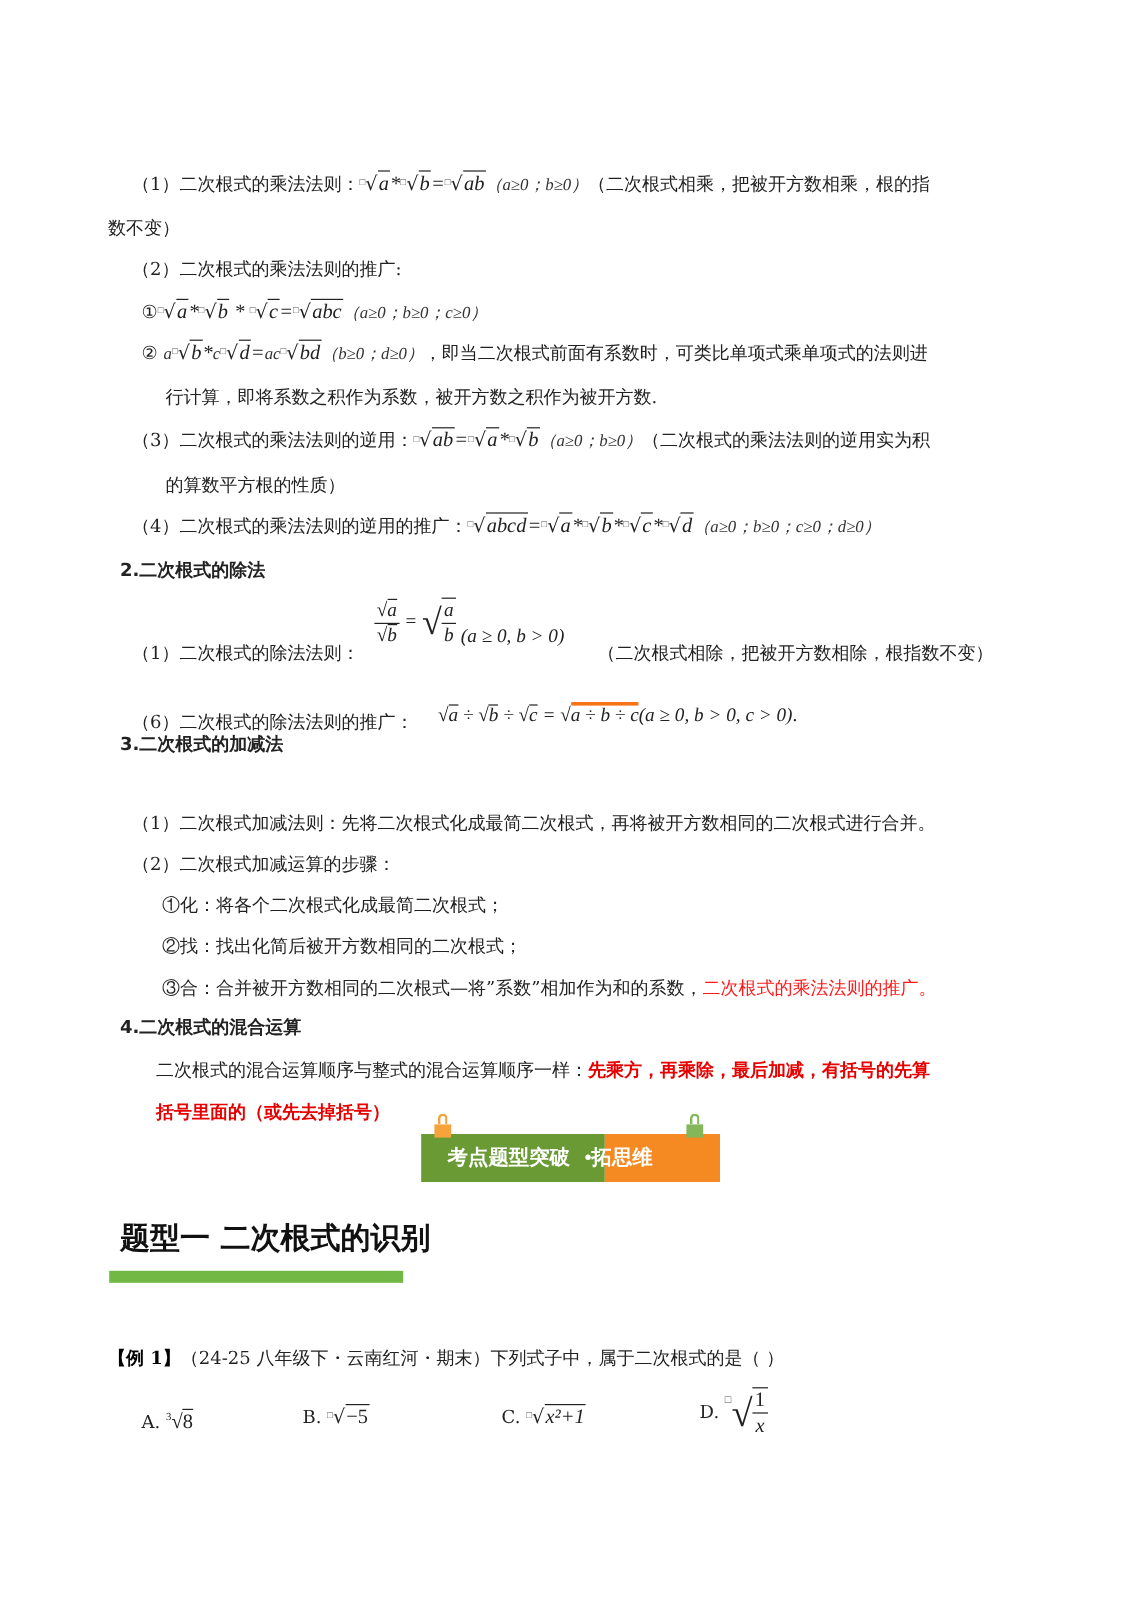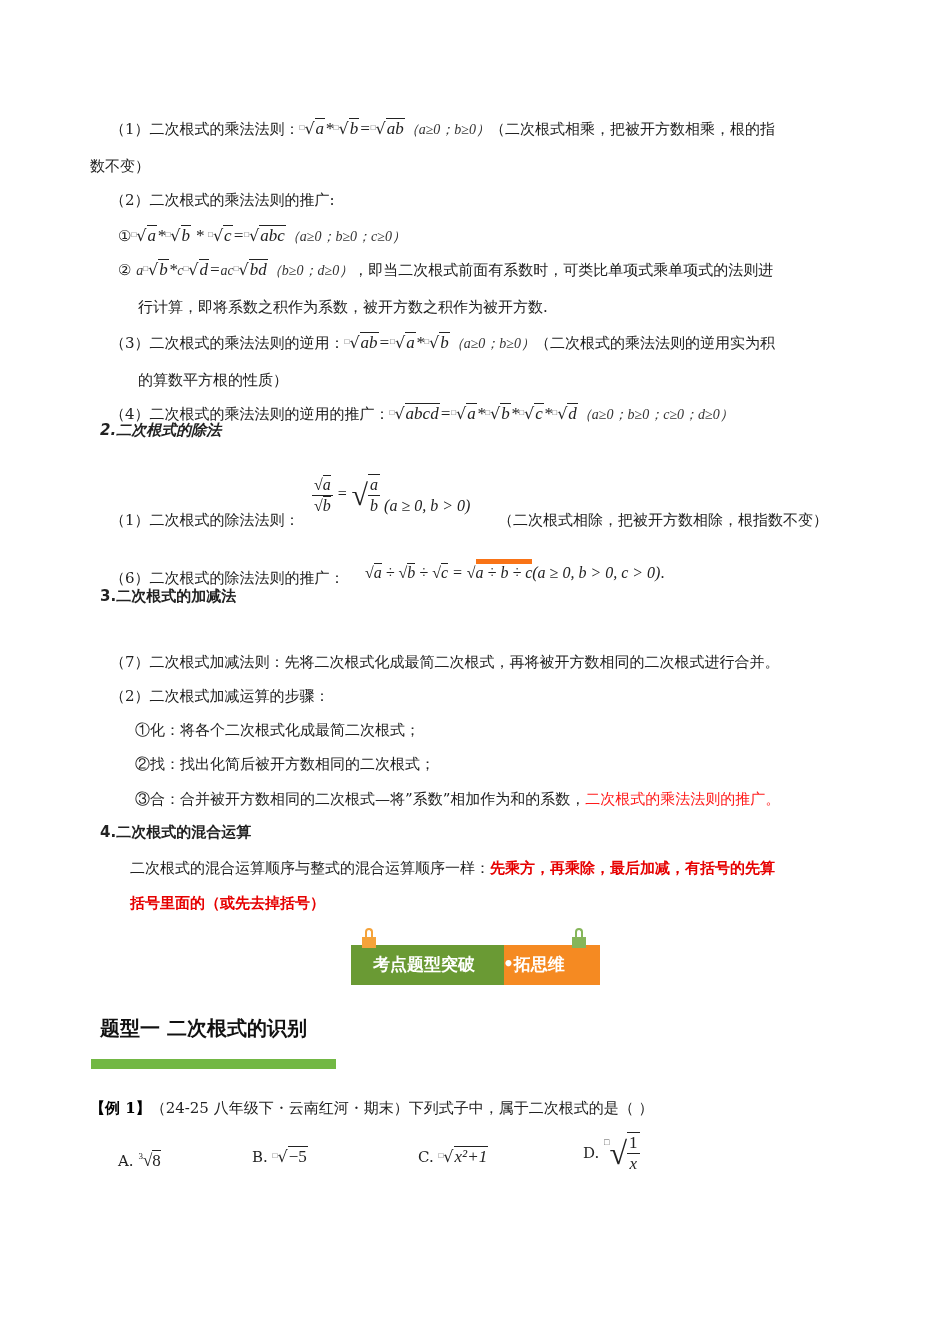--- a/index.html
+++ b/index.html
@@ -1,42 +1,42 @@
 <!DOCTYPE html>
 <html><head>
   <meta charset="utf-8">
   <style>
     html, body { margin: 0; padding: 0; background: #ffffff; }
     body {
       width: 950px; height: 1344px; position: relative; overflow: hidden;
       font-family: "DejaVu Serif", "Liberation Serif", serif;
       color: #222222;
     }
-    .line { position: absolute; font-size: 15px; white-space: nowrap; line-height: 20px; }
+    .line { position: absolute; font-size: 15px; white-space: nowrap; line-height: 20px; margin-top: 24px; }
     .m { font-family: "Liberation Serif", serif; font-style: italic; font-size: 17px; }
     .mi { font-family: "Liberation Serif", serif; font-style: italic; font-size: 14px; color: #333; }
     .root { display: inline-block; position: relative; }
     .root .idx { font-size: 8px; vertical-align: top; color: #555; font-style: normal; }
     .root .rad { font-style: normal; font-family: "DejaVu Sans", sans-serif; font-size: 16px; }
     .root .body { border-top: 1px solid #222; padding: 0 1px; }
     .bold { font-weight: bold; font-family: "DejaVu Sans", sans-serif; font-size: 15px; }
     .red { color: #ff1a1a; }
     .redb { color: #e60000; font-weight: bold; }
     .blue { color: #000000; font-weight: bold; }
     .frac { display: inline-block; vertical-align: middle; text-align: center; }
     .frac .num { display: block; border-bottom: 1px solid #222; padding: 0 2px; }
     .frac .den { display: block; padding: 0 2px; }
     .banner { position: absolute; left: 351px; top: 945px; width: 249px; height: 40px; text-align: center; }
     .banner .g { position: absolute; left: 0; top: 0; width: 153px; height: 40px; background: #6a9a34; }
     .banner .o { position: absolute; left: 153px; top: 0; width: 96px; height: 40px; background: #f58a22; }
     .banner span { position: absolute; top: 8px; color: #fff; font-weight: bold; font-family: "DejaVu Sans", sans-serif; font-size: 17px; }
     .clip { position: absolute; width: 14px; height: 20px; }
     .clip .top { position: absolute; left: 3px; top: 0; width: 8px; height: 9px; border: 2px solid; border-bottom: none; border-radius: 4px 4px 0 0; box-sizing: border-box; }
     .clip .base { position: absolute; left: 0; top: 9px; width: 14px; height: 11px; }
-    .section-title { position: absolute; left: 100px; top: 1015px; font-size: 20px; font-weight: bold; font-family: "DejaVu Sans", sans-serif; color: #111; }
+    .section-title { position: absolute; left: 100px; top: 1015px; font-size: 25px; font-weight: bold; font-family: "DejaVu Sans", sans-serif; color: #111; }
     .section-bar { position: absolute; left: 91px; top: 1059px; width: 245px; height: 10px; background: #72b844; }
   </style>
 </head>
 <body>
 
 <div class="line" style="left:110px; top:118px;">
   <span>（1）二次根式的乘法法则：</span><span class="m"><span class="root"><span class="idx">□</span><span class="rad">√</span><span class="body">a</span></span>*<span class="root"><span class="idx">□</span><span class="rad">√</span><span class="body">b</span></span>=<span class="root"><span class="idx">□</span><span class="rad">√</span><span class="body">ab</span></span></span><span class="mi">（a≥0；b≥0）</span><span>（二次根式相乘，把被开方数相乘，根的指</span>
 </div>
 <div class="line" style="left:90px; top:156px;">数不变）</div>
 
@@ -51,52 +51,52 @@
 
 <div class="line" style="left:110px; top:332px;">
   <span>（3）二次根式的乘法法则的逆用：</span><span class="m"><span class="root"><span class="idx">□</span><span class="rad">√</span><span class="body">ab</span></span>=<span class="root"><span class="idx">□</span><span class="rad">√</span><span class="body">a</span></span>*<span class="root"><span class="idx">□</span><span class="rad">√</span><span class="body">b</span></span></span><span class="mi">（a≥0；b≥0）</span><span>（二次根式的乘法法则的逆用实为积</span>
 </div>
 <div class="line" style="left:138px; top:370px;">的算数平方根的性质）</div>
 
 <div class="line" style="left:110px; top:403px;">
   <span>（4）二次根式的乘法法则的逆用的推广：</span><span class="m"><span class="root"><span class="idx">□</span><span class="rad">√</span><span class="body">abcd</span></span>=<span class="root"><span class="idx">□</span><span class="rad">√</span><span class="body">a</span></span>*<span class="root"><span class="idx">□</span><span class="rad">√</span><span class="body">b</span></span>*<span class="root"><span class="idx">□</span><span class="rad">√</span><span class="body">c</span></span>*<span class="root"><span class="idx">□</span><span class="rad">√</span><span class="body">d</span></span></span><span class="mi">（a≥0；b≥0；c≥0；d≥0）</span>
 </div>
 
-<div class="line bold" style="left:100px; top:420px;font-style:italic;">2.二次根式的除法</div>
+<div class="line bold" style="left:100px; top:441px;">2.二次根式的除法</div>
 <div class="line" style="left:110px; top:510px;text-align:right;">（1）二次根式的除法法则：</div>
 <div class="line m" style="left:312px; top:474px; height:56px; font-size:16px;">
   <span class="frac"><span class="num">√<span style="border-top:1px solid #222">a</span></span><span class="den">√<span style="border-top:1px solid #222">b</span></span></span> = <span style="font-size:30px; font-style:normal; vertical-align:middle;">√</span><span class="frac" style="border-top:1px solid #222;"><span class="num">a</span><span class="den">b</span></span> <span style="vertical-align:-12px;">(a ≥ 0, b &gt; 0)</span>
 </div>
 <div class="line" style="left:498px; top:510px;">（二次根式相除，把被开方数相除，根指数不变）</div>
 
 <div class="line" style="left:110px; top:568px;">（6）二次根式的除法法则的推广：</div>
 <div class="line m" style="left:365px; top:563px; font-size:16px;">
-  √<span style="border-top:1px solid #222">a</span> ÷ √<span style="border-top:1px solid #222">b</span> ÷ √<span style="border-top:1px solid #222">c</span> = √<span style="border-top:5px solid #f97316">a ÷ b ÷ c</span><span>(a ≥ 0, b &gt; 0, c &gt; 0)</span><span style="font-style:normal;">.</span>
+  √<span style="border-top:1px solid #222">a</span> ÷ √<span style="border-top:1px solid #222">b</span> ÷ √<span style="border-top:1px solid #222">c</span> = √<span style="border-top:3px solid #f97316">a ÷ b ÷ c</span><span>(a ≥ 0, b &gt; 0, c &gt; 0)</span><span style="font-style:normal;">.</span>
 </div>
 
 <div class="line bold" style="left:100px; top:586px;text-align:center;">3.二次根式的加减法</div>
-<div class="line" style="left:110px; top:652px;">（7）二次根式加减法则：先将二次根式化成最简二次根式，再将被开方数相同的二次根式进行合并。</div>
+<div class="line" style="left:110px; top:652px;">（1）二次根式加减法则：先将二次根式化成最简二次根式，再将被开方数相同的二次根式进行合并。</div>
 <div class="line" style="left:110px; top:686px;">（2）二次根式加减运算的步骤：</div>
 <div class="line" style="left:135px; top:720px;">①化：将各个二次根式化成最简二次根式；</div>
 <div class="line" style="left:135px; top:754px;">②找：找出化简后被开方数相同的二次根式；</div>
 <div class="line" style="left:135px; top:789px;">
   <span>③合：合并被开方数相同的二次根式—将”系数”相加作为和的系数，</span><span class="red">二次根式的乘法法则的推广。</span>
 </div>
 
 <div class="line bold" style="left:100px; top:822px;">4.二次根式的混合运算</div>
 <div class="line" style="left:130px; top:858px;">
   <span>二次根式的混合运算顺序与整式的混合运算顺序一样：</span><span class="redb">先乘方，再乘除，最后加减，有括号的先算</span>
 </div>
 <div class="line redb" style="left:130px; top:893px;">括号里面的（或先去掉括号）</div>
 
 <div class="banner">
   <div class="g"></div>
   <div class="o"></div>
   <span style="left:22px;">考点题型突破</span>
-  <span style="left:152px;">•拓思维</span>
+  <span style="left:136px;font-family:Liberation Serif, serif;">•拓思维</span>
 </div>
 <div class="clip" style="left:362px; top:928px;">
   <div class="top" style="border-color:#f5a33a;"></div>
   <div class="base" style="background:#f5a33a;"></div>
 </div>
 <div class="clip" style="left:572px; top:928px;">
   <div class="top" style="border-color:#86b65a;"></div>
   <div class="base" style="background:#86b65a;"></div>
 </div>
 

